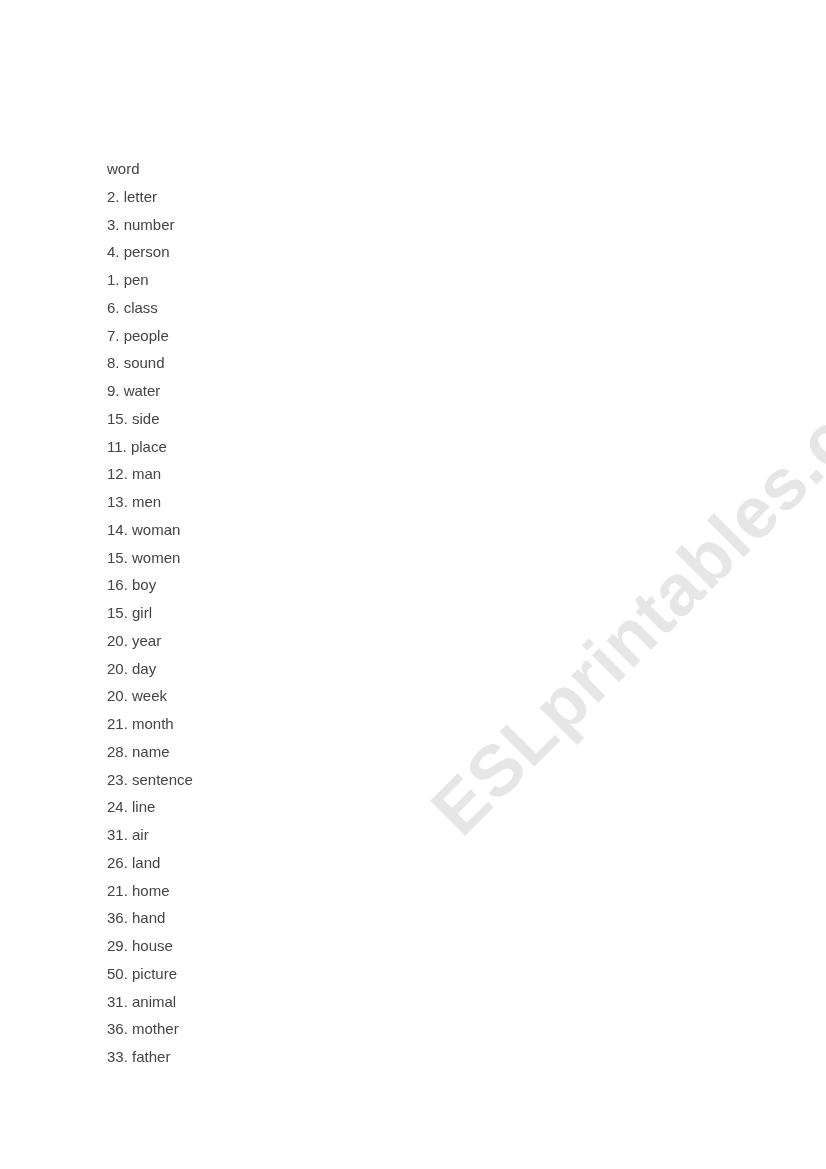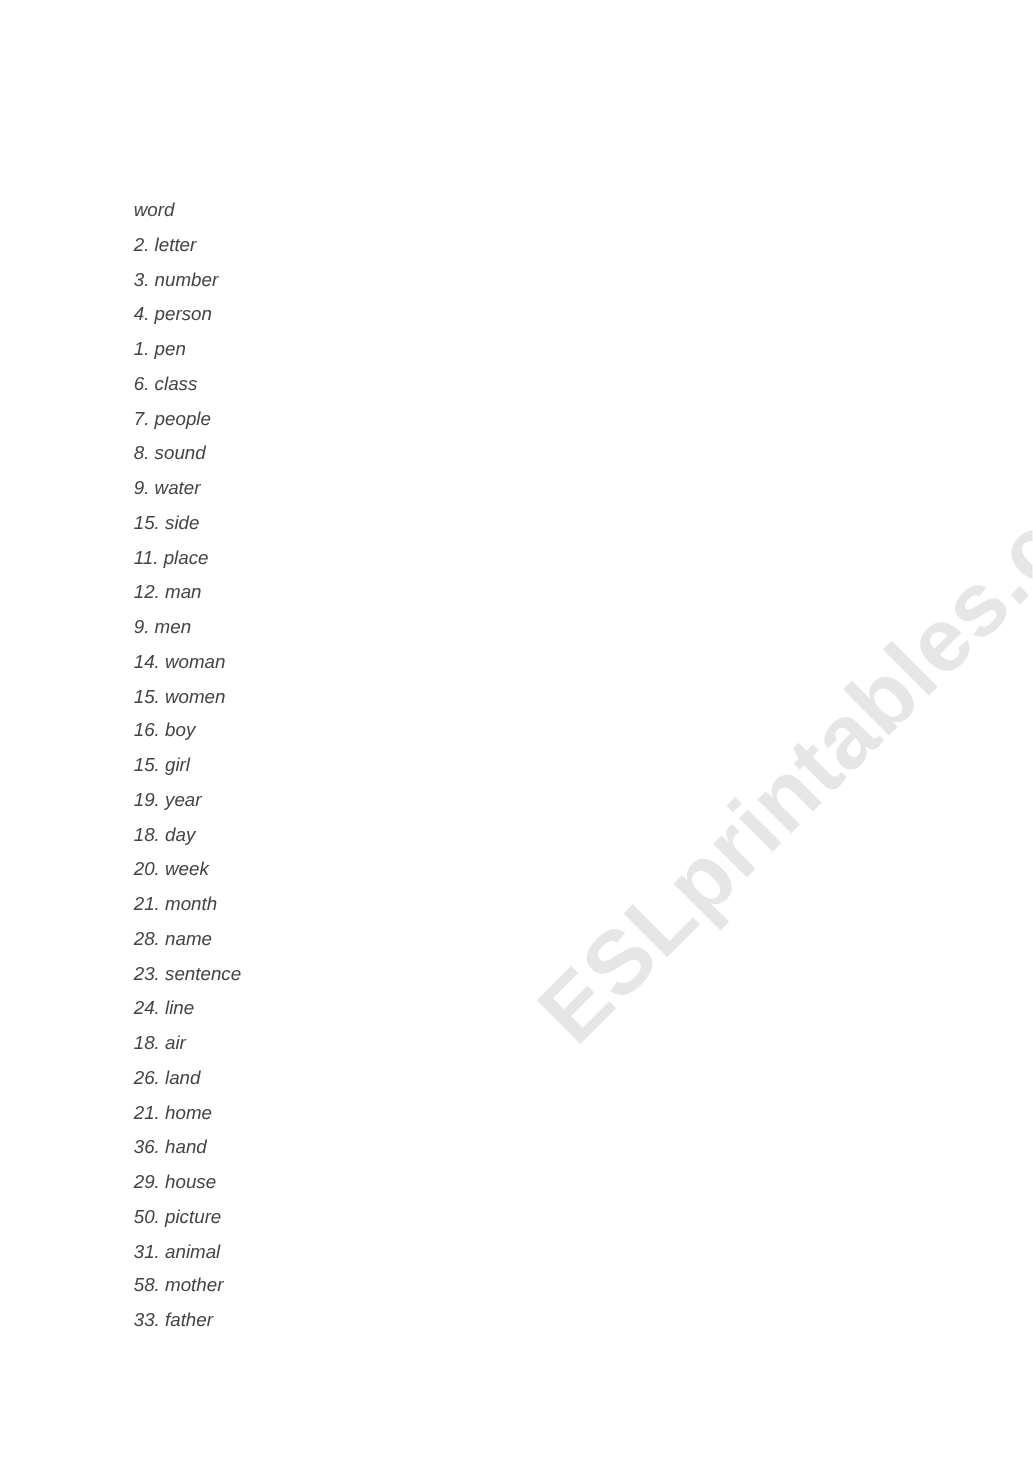--- a/index.html
+++ b/index.html
@@ -28,21 +28,20 @@
       position: absolute;
       top: 155px;
       left: 107px;
       font-size: 15px;
       color: #444444;
       line-height: 1.85;
     }
 
     .word-list .item {
       display: block;
-      font-style: italic;
     }
 
     .watermark {
       position: absolute;
       top: 50%;
       left: 50%;
       transform: translate(-10%, -50%) rotate(-45deg);
       font-size: 72px;
       color: rgba(200, 200, 200, 0.45);
       font-family: Arial, sans-serif;
@@ -66,36 +65,36 @@
       <span class="item">3. number</span>
       <span class="item">4. person</span>
       <span class="item">1. pen</span>
       <span class="item">6. class</span>
       <span class="item">7. people</span>
       <span class="item">8. sound</span>
       <span class="item">9. water</span>
       <span class="item">15. side</span>
       <span class="item">11. place</span>
       <span class="item">12. man</span>
-      <span class="item">9. men</span>
+      <span class="item">13. men</span>
       <span class="item">14. woman</span>
       <span class="item">15. women</span>
       <span class="item">16. boy</span>
       <span class="item">15. girl</span>
-      <span class="item">19. year</span>
-      <span class="item">18. day</span>
+      <span class="item">20. year</span>
+      <span class="item">20. day</span>
       <span class="item">20. week</span>
       <span class="item">21. month</span>
       <span class="item">28. name</span>
       <span class="item">23. sentence</span>
       <span class="item">24. line</span>
-      <span class="item">18. air</span>
+      <span class="item">31. air</span>
       <span class="item">26. land</span>
       <span class="item">21. home</span>
       <span class="item">36. hand</span>
       <span class="item">29. house</span>
       <span class="item">50. picture</span>
       <span class="item">31. animal</span>
-      <span class="item">58. mother</span>
+      <span class="item">36. mother</span>
       <span class="item">33. father</span>
     </div>
 
 </div>
 
 </body></html>

